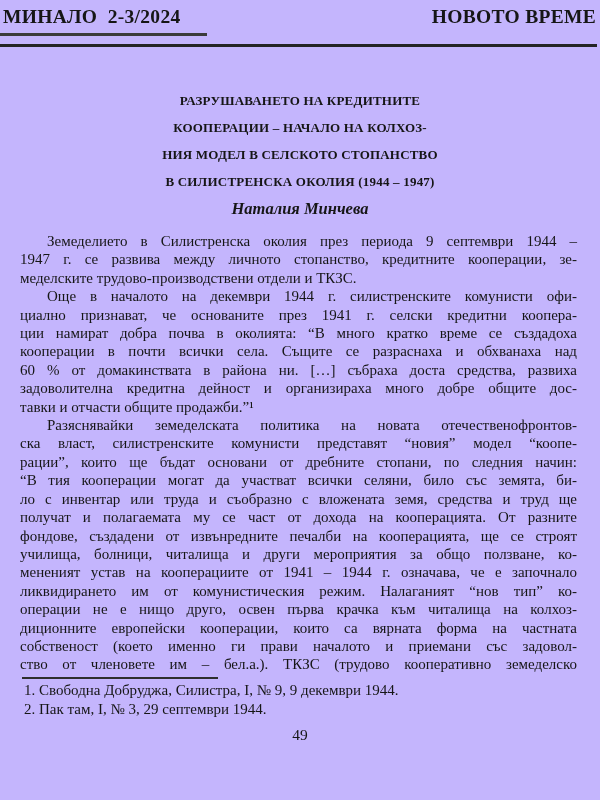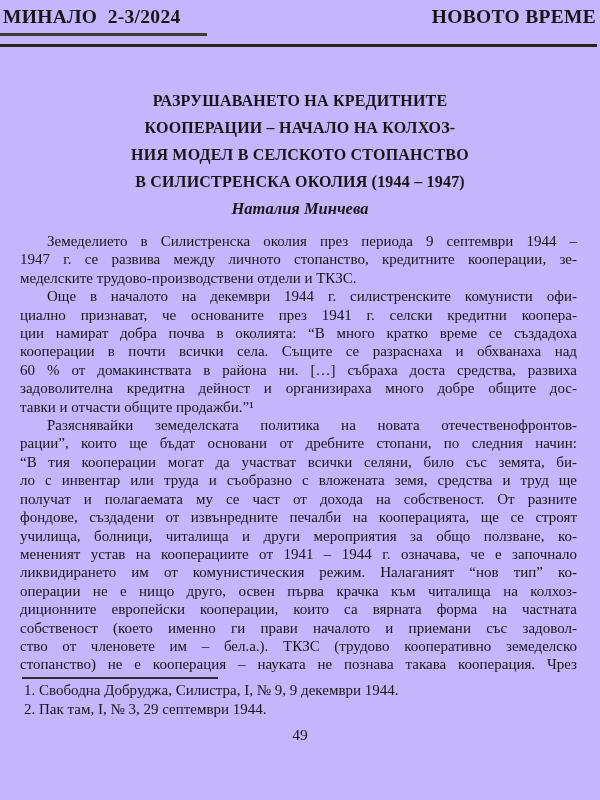--- a/index.html
+++ b/index.html
@@ -34,21 +34,21 @@
   }
   .h-rule {
     position: absolute;
     left: 0; top: 44px;
     width: 597px; height: 2.5px;
     background: #242424;
   }
   .title {
     margin: 46px 6px 0 6px;
     text-align: center;
-    font-size: 16px;
+    font-size: 13px;
     line-height: 27px;
     font-weight: bold;
     letter-spacing: 0.2px;
   }
   .author {
     text-align: center;
     font-size: 16.5px;
     font-weight: bold;
     font-style: italic;
     margin-top: 4px;
@@ -115,33 +115,33 @@
         <div class="bline">Още в началото на декември 1944 г. силистренските комунисти офи-</div>
         <div class="bline">циално признават, че основаните през 1941 г. селски кредитни коопера-</div>
         <div class="bline">ции намират добра почва в околията: “В много кратко време се създадоха</div>
         <div class="bline">кооперации в почти всички села. Същите се разраснаха и обхванаха над</div>
         <div class="bline">60 % от домакинствата в района ни. […] събраха доста средства, развиха</div>
         <div class="bline">задоволителна кредитна дейност и организираха много добре общите дос-</div>
         <div class="bline">тавки и отчасти общите продажби.”¹</div>
       </div>
     <div class="para cont">
         <div class="bline">Разяснявайки земеделската политика на новата отечественофронтов-</div>
+        <div class="bline">ска власт, силистренските комунисти представят “новия” модел “коопе-</div>
         <div class="bline">рации”, които ще бъдат основани от дребните стопани, по следния начин:</div>
         <div class="bline">“В тия кооперации могат да участват всички селяни, било със земята, би-</div>
         <div class="bline">ло с инвентар или труда и съобразно с вложената земя, средства и труд ще</div>
-        <div class="bline">получат и полагаемата му се част от дохода на собственост. От разните</div>
+        <div class="bline">получат и полагаемата му се част от дохода на кооперацията. От разните</div>
         <div class="bline">фондове, създадени от извънредните печалби на кооперацията, ще се строят</div>
         <div class="bline">училища, болници, читалища и други мероприятия за общо ползване, ко-</div>
         <div class="bline">мененият устав на кооперациите от 1941 – 1944 г. означава, че е започнало</div>
         <div class="bline">ликвидирането им от комунистическия режим. Налаганият “нов тип” ко-</div>
         <div class="bline">операции не е нищо друго, освен първа крачка към читалища на колхоз-</div>
         <div class="bline">диционните европейски кооперации, които са вярната форма на частната</div>
         <div class="bline">собственост (което именно ги прави началото и приемани със задовол-</div>
         <div class="bline">ство от членовете им – бел.а.). ТКЗС (трудово кооперативно земеделско</div>
-        <div class="bline">стопанство) не е кооперация – науката не познава такава кооперация. Чрез</div>
       </div>
   </main>
 
   <div class="fn-rule"></div>
 
   <div class="footnotes">
       <div class="fn-line">1. Свободна Добруджа, Силистра, I, № 9, 9 декември 1944.</div>
       <div class="fn-line">2. Пак там, I, № 3, 29 септември 1944.</div>
     </div>
 

